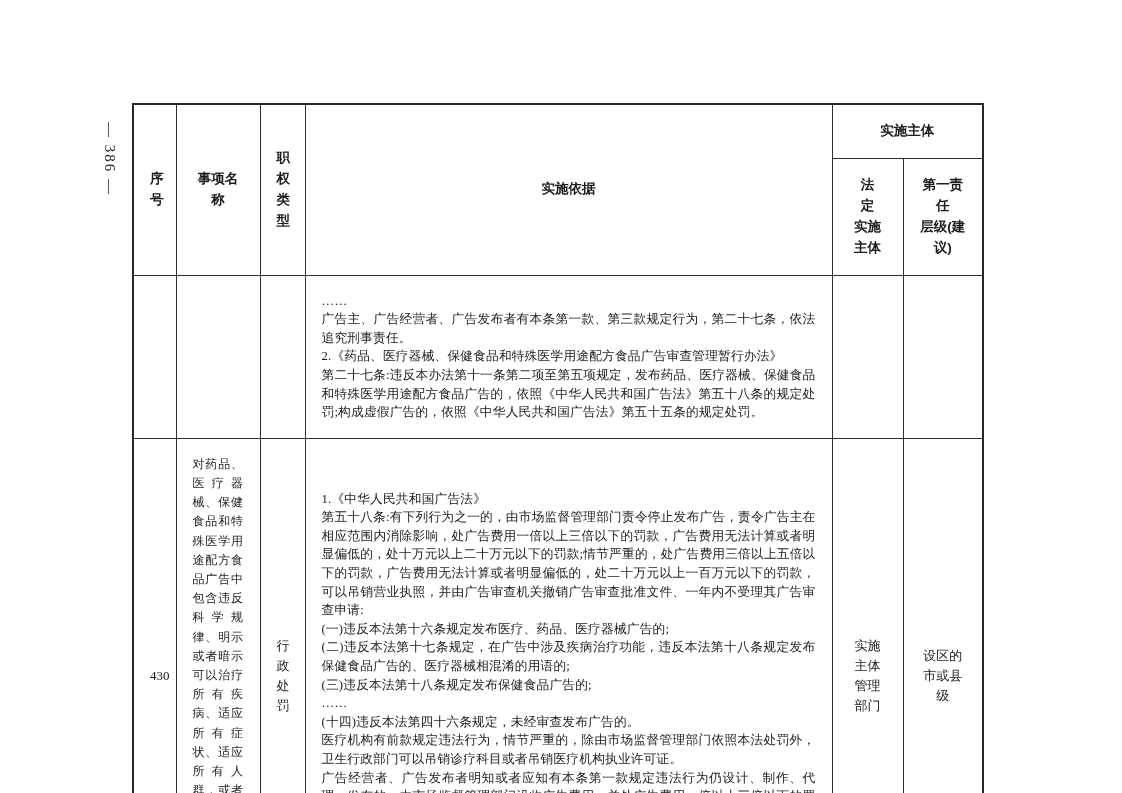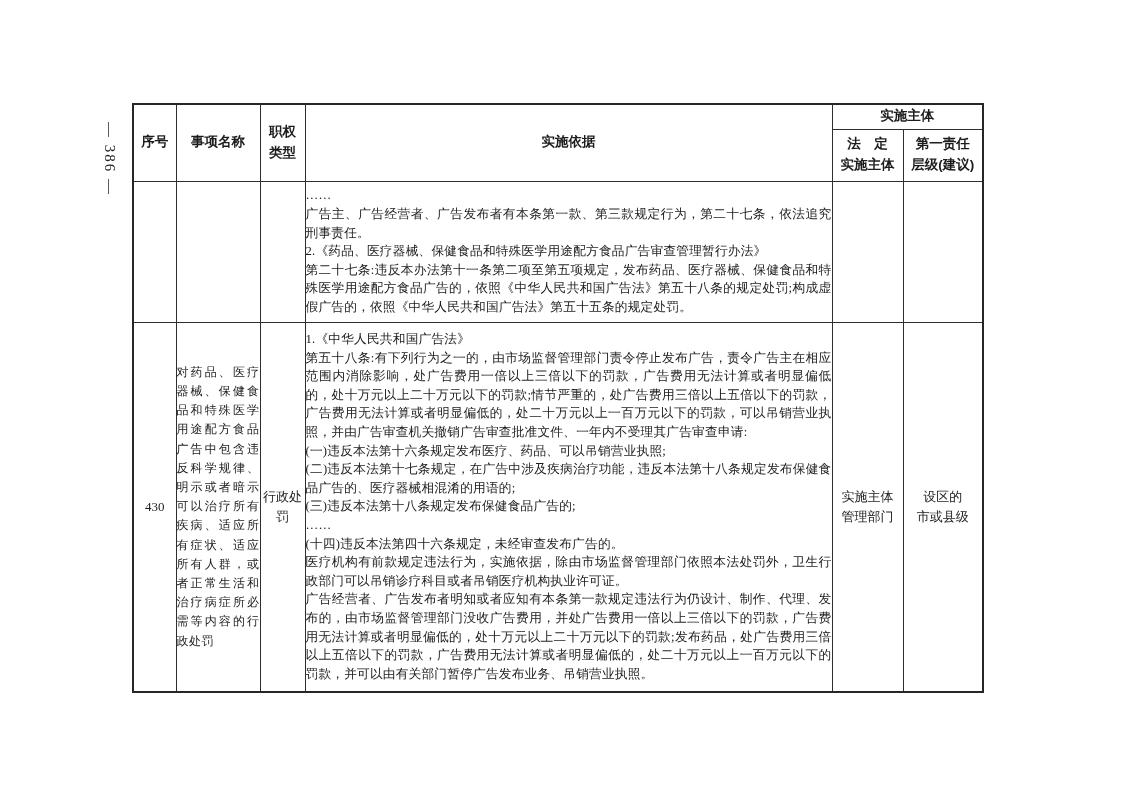--- a/index.html
+++ b/index.html
@@ -37,21 +37,21 @@
     left: 132px;
     top: 103px;
     width: 850px;
     border-collapse: collapse;
     table-layout: fixed;
     border: 2px solid #262626;
   }
   table.admin-table th,
   table.admin-table td {
     border: 1px solid #2e2e2e;
-    padding: 0;
+    padding: 16px;
     vertical-align: middle;
     background: #ffffff;
   }
   th.hdr {
     font-family: "Liberation Sans", "DejaVu Sans", sans-serif;
     font-weight: bold;
     font-size: 13.5px;
     text-align: center;
     line-height: 1.55;
     white-space: pre-line;
@@ -136,26 +136,26 @@
       <td class="center-cell"></td>
     </tr>
 
     <tr class="row-main">
       <td class="center-cell">430</td>
       <td class="item-cell">对药品、医疗器械、保健食品和特殊医学用途配方食品广告中包含违反科学规律、明示或者暗示可以治疗所有疾病、适应所有症状、适应所有人群，或者正常生活和治疗病症所必需等内容的行政处罚</td>
       <td class="center-cell">行政处罚</td>
       <td class="basis-cell">
         <p>1.《中华人民共和国广告法》</p>
         <p>第五十八条:有下列行为之一的，由市场监督管理部门责令停止发布广告，责令广告主在相应范围内消除影响，处广告费用一倍以上三倍以下的罚款，广告费用无法计算或者明显偏低的，处十万元以上二十万元以下的罚款;情节严重的，处广告费用三倍以上五倍以下的罚款，广告费用无法计算或者明显偏低的，处二十万元以上一百万元以下的罚款，可以吊销营业执照，并由广告审查机关撤销广告审查批准文件、一年内不受理其广告审查申请:</p>
-        <p>(一)违反本法第十六条规定发布医疗、药品、可以吊销营业执照;</p>
+        <p>(一)违反本法第十六条规定发布医疗、药品、医疗器械广告的;</p>
         <p>(二)违反本法第十七条规定，在广告中涉及疾病治疗功能，违反本法第十八条规定发布保健食品广告的、医疗器械相混淆的用语的;</p>
         <p>(三)违反本法第十八条规定发布保健食品广告的;</p>
         <p>……</p>
         <p>(十四)违反本法第四十六条规定，未经审查发布广告的。</p>
-        <p>医疗机构有前款规定违法行为，实施依据，除由市场监督管理部门依照本法处罚外，卫生行政部门可以吊销诊疗科目或者吊销医疗机构执业许可证。</p>
+        <p>医疗机构有前款规定违法行为，情节严重的，除由市场监督管理部门依照本法处罚外，卫生行政部门可以吊销诊疗科目或者吊销医疗机构执业许可证。</p>
         <p>广告经营者、广告发布者明知或者应知有本条第一款规定违法行为仍设计、制作、代理、发布的，由市场监督管理部门没收广告费用，并处广告费用一倍以上三倍以下的罚款，广告费用无法计算或者明显偏低的，处十万元以上二十万元以下的罚款;发布药品，处广告费用三倍以上五倍以下的罚款，广告费用无法计算或者明显偏低的，处二十万元以上一百万元以下的罚款，并可以由有关部门暂停广告发布业务、吊销营业执照。</p>
       </td>
       <td class="center-cell two-line">
         <div>实施主体</div>
         <div>管理部门</div>
       </td>
       <td class="center-cell two-line">
         <div>设区的</div>
         <div>市或县级</div>
       </td>

